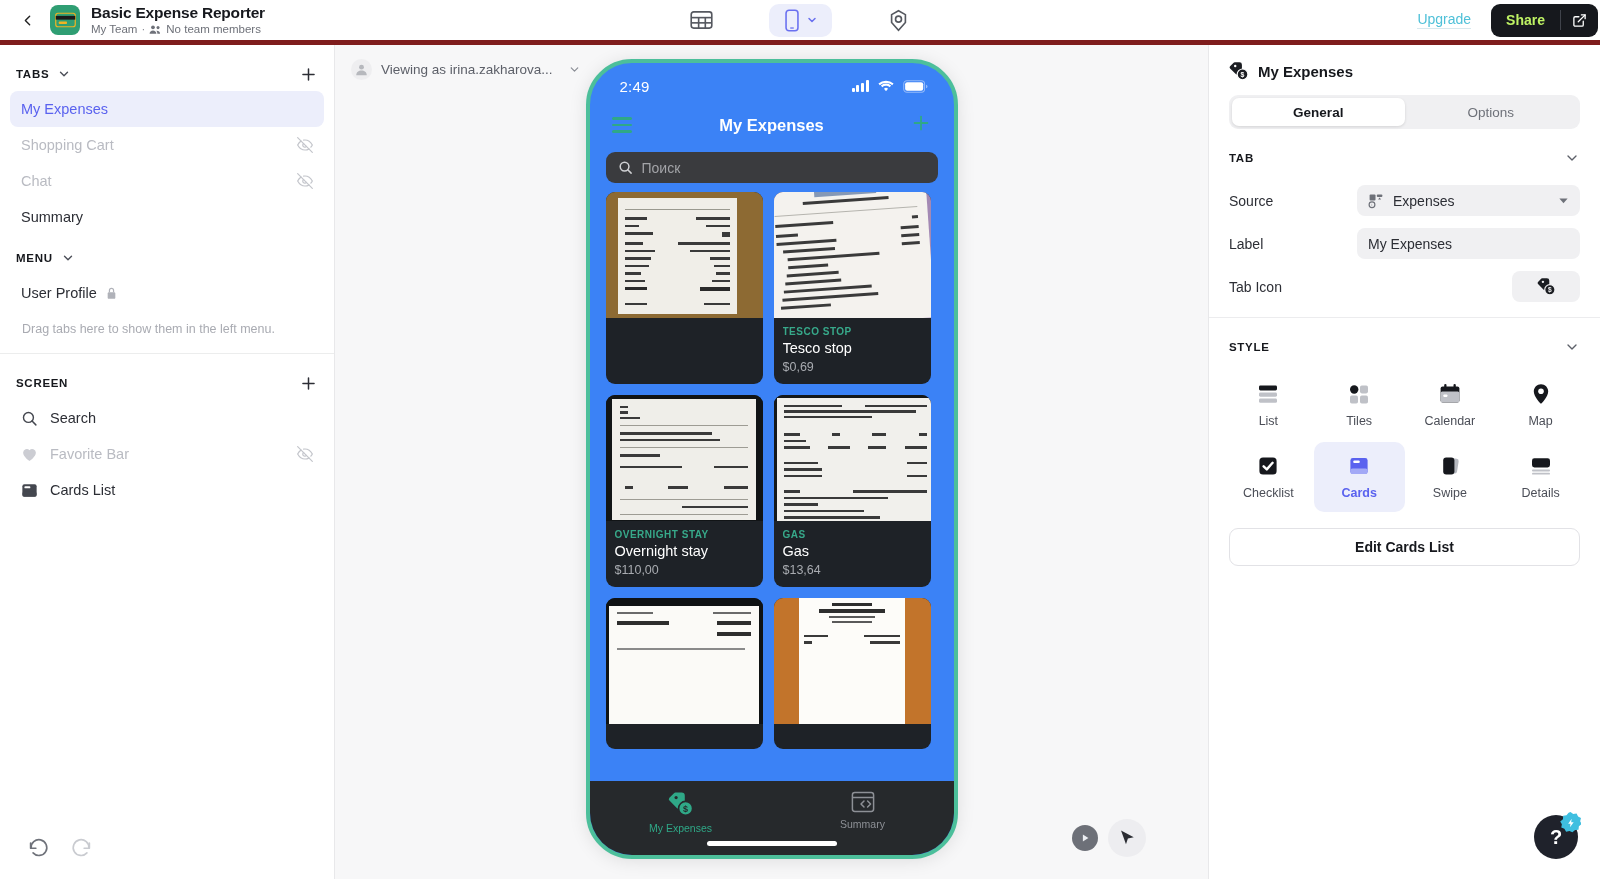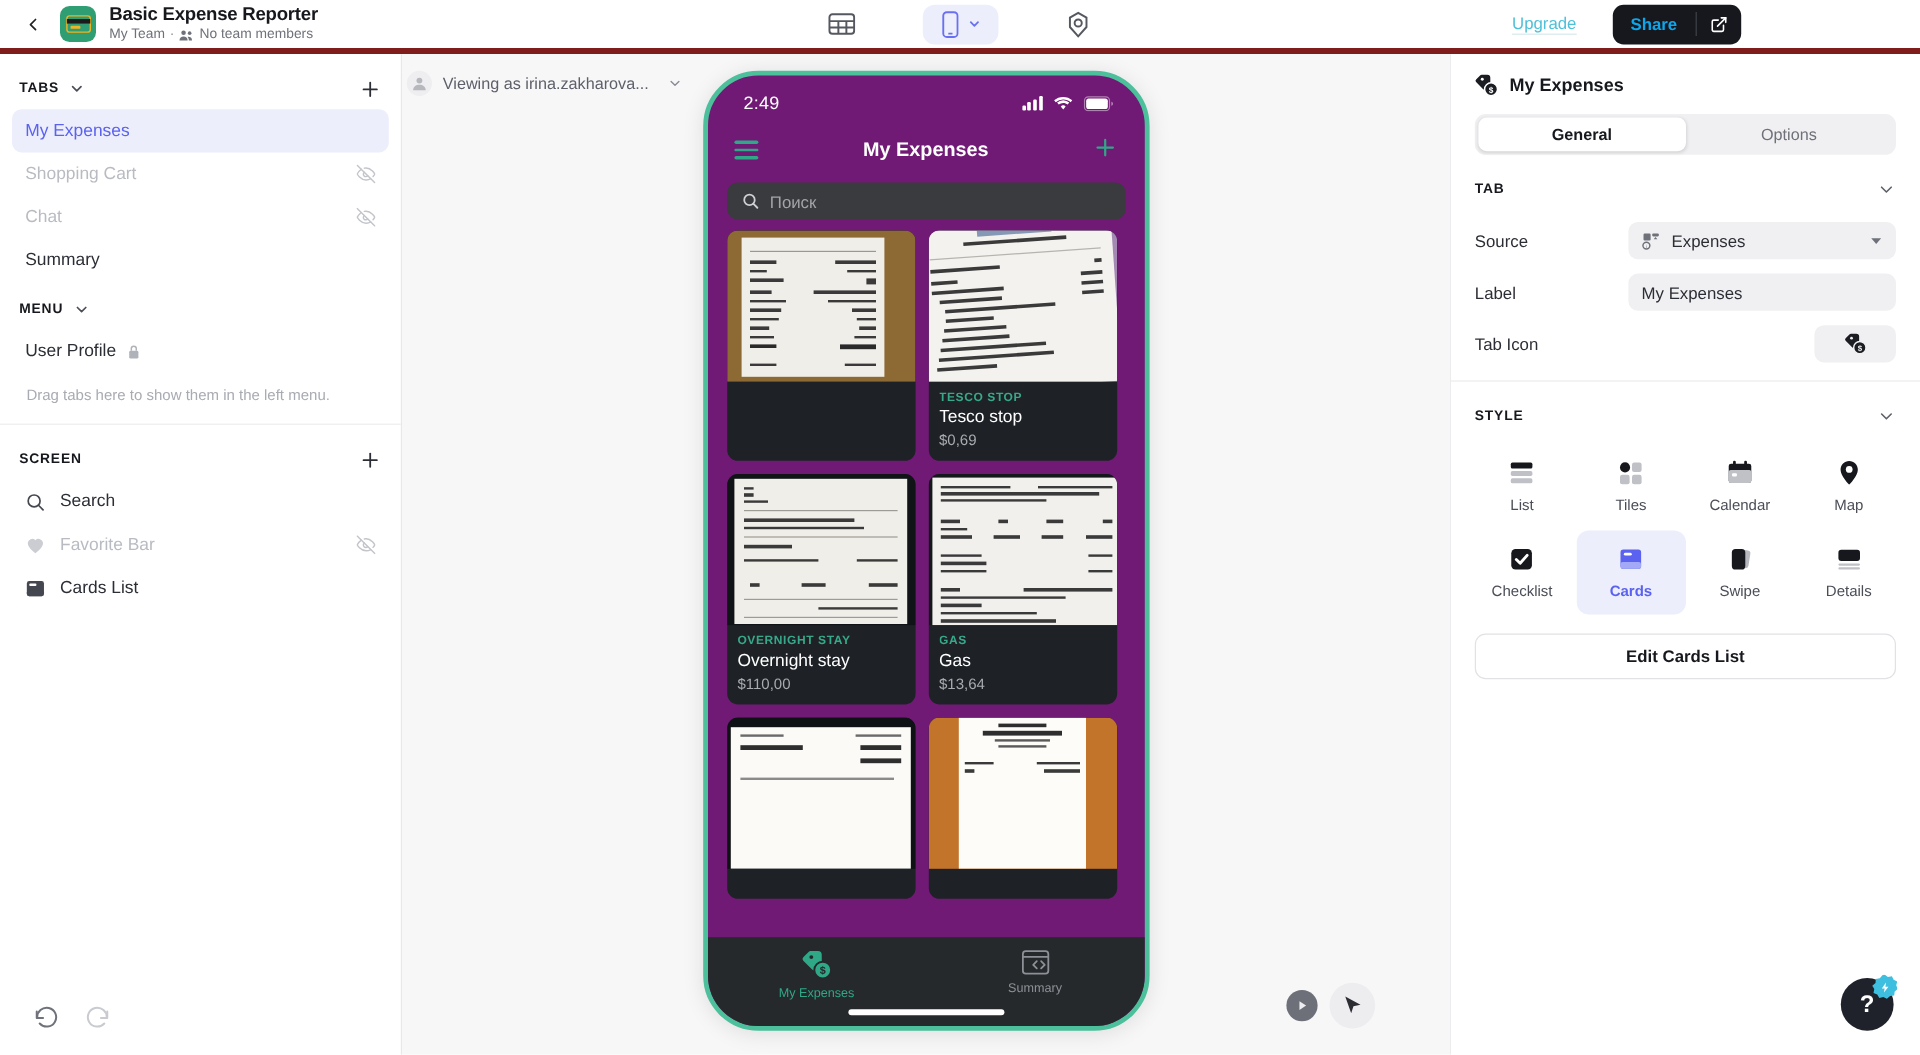--- a/index.html
+++ b/index.html
@@ -39,27 +39,27 @@
   .tb-center { flex: 1; display: flex; align-items: center; justify-content: center; gap: 48px; }
   .tb-btn {
     width: 38px; height: 32px; display: flex; align-items: center; justify-content: center;
     border-radius: 8px; cursor: pointer; color: #4b4e57;
   }
   .device-pill {
     display: flex; align-items: center; gap: 7px;
     background: #eceefb; border-radius: 10px; padding: 5px 14px 5px 16px;
     cursor: pointer;
   }
-  .tb-right { width: 340px; display: flex; align-items: center; justify-content: flex-start; padding-right: 16px; gap: 30px; }
+  .tb-right { width: 340px; display: flex; align-items: center; justify-content: flex-end; padding-right: 2px; gap: 20px; }
   .upgrade-link {
     font-size: 14px; color: #4ec0d8; font-weight: 500; cursor: pointer;
     border-bottom: 1px solid #d8e9ee; padding-bottom: 1px;
   }
   .share-group { display: flex; align-items: center; background: #16181d; border-radius: 9px; height: 33px; overflow: hidden; }
-  .share-btn { color: #0ea5e9; font-size: 14px; font-weight: bold; padding: 0 15px; cursor: pointer; display: flex; align-items: center; height: 100%; }
+  .share-btn { color: #bef264; font-size: 14px; font-weight: bold; padding: 0 15px; cursor: pointer; display: flex; align-items: center; height: 100%; }
   .share-div { width: 1px; height: 20px; background: #40434b; }
   .share-ext { padding: 0 11px; display: flex; align-items: center; cursor: pointer; height: 100%; }
 
   
   .body { flex: 1; display: flex; min-height: 0; }
 
   
   .sidebar {
     width: 335px; min-width: 335px; background: #fff;
     border-right: 1px solid #e8e8ea;
@@ -87,37 +87,37 @@
   .nav-item .eye-off { margin-left: auto; display: flex; align-items: center; color: #c3c5cb; }
   .nav-item .lock { margin-left: 9px; display: flex; align-items: center; color: #b0b2b9; }
   .drag-hint { font-size: 12.5px; color: #a9abb2; padding: 10px 22px 6px 22px; line-height: 16px; }
   .divider { height: 1px; background: #eceded; margin: 10px 0 0 0; }
   .sb-foot { margin-top: auto; display: flex; gap: 22px; padding: 0 0 22px 28px; }
   .sb-foot .ib { cursor: pointer; display: flex; }
 
   
   .canvas { flex: 1; position: relative; background: #f7f7f8; display: flex; flex-direction: column; align-items: center; min-width: 0; }
   .viewing-bar {
-    position: absolute; top: 14px; left: 4px; display: flex; align-items: center; gap: 9px;
+    position: absolute; top: 14px; left: 16px; display: flex; align-items: center; gap: 9px;
     cursor: pointer;
   }
   .avatar-sm {
     width: 21px; height: 21px; border-radius: 50%; background: #eeeef0;
     display: flex; align-items: center; justify-content: center; color: #b6b8bd;
   }
   .viewing-txt { font-size: 13.5px; color: #5d6069; }
   .viewing-caret { color: #8a8d95; display: flex; align-items: center; margin-left: 6px; }
 
   
   .phone {
     margin-top: 14px;
     width: 372px; height: 800px;
     border-radius: 46px;
     border: 4px solid #4cbf9b;
-    background: #701a75;
+    background: #3b82f6;
     overflow: hidden;
     position: relative;
     box-shadow: 0 2px 18px rgba(0,0,0,0.10);
     flex-shrink: 0;
   }
   .ph-status {
     height: 40px; display: flex; align-items: center; justify-content: space-between;
     padding: 6px 26px 0 30px; color: #fff;
   }
   .ph-time { font-size: 15px; font-weight: 500; letter-spacing: 0.2px; }

